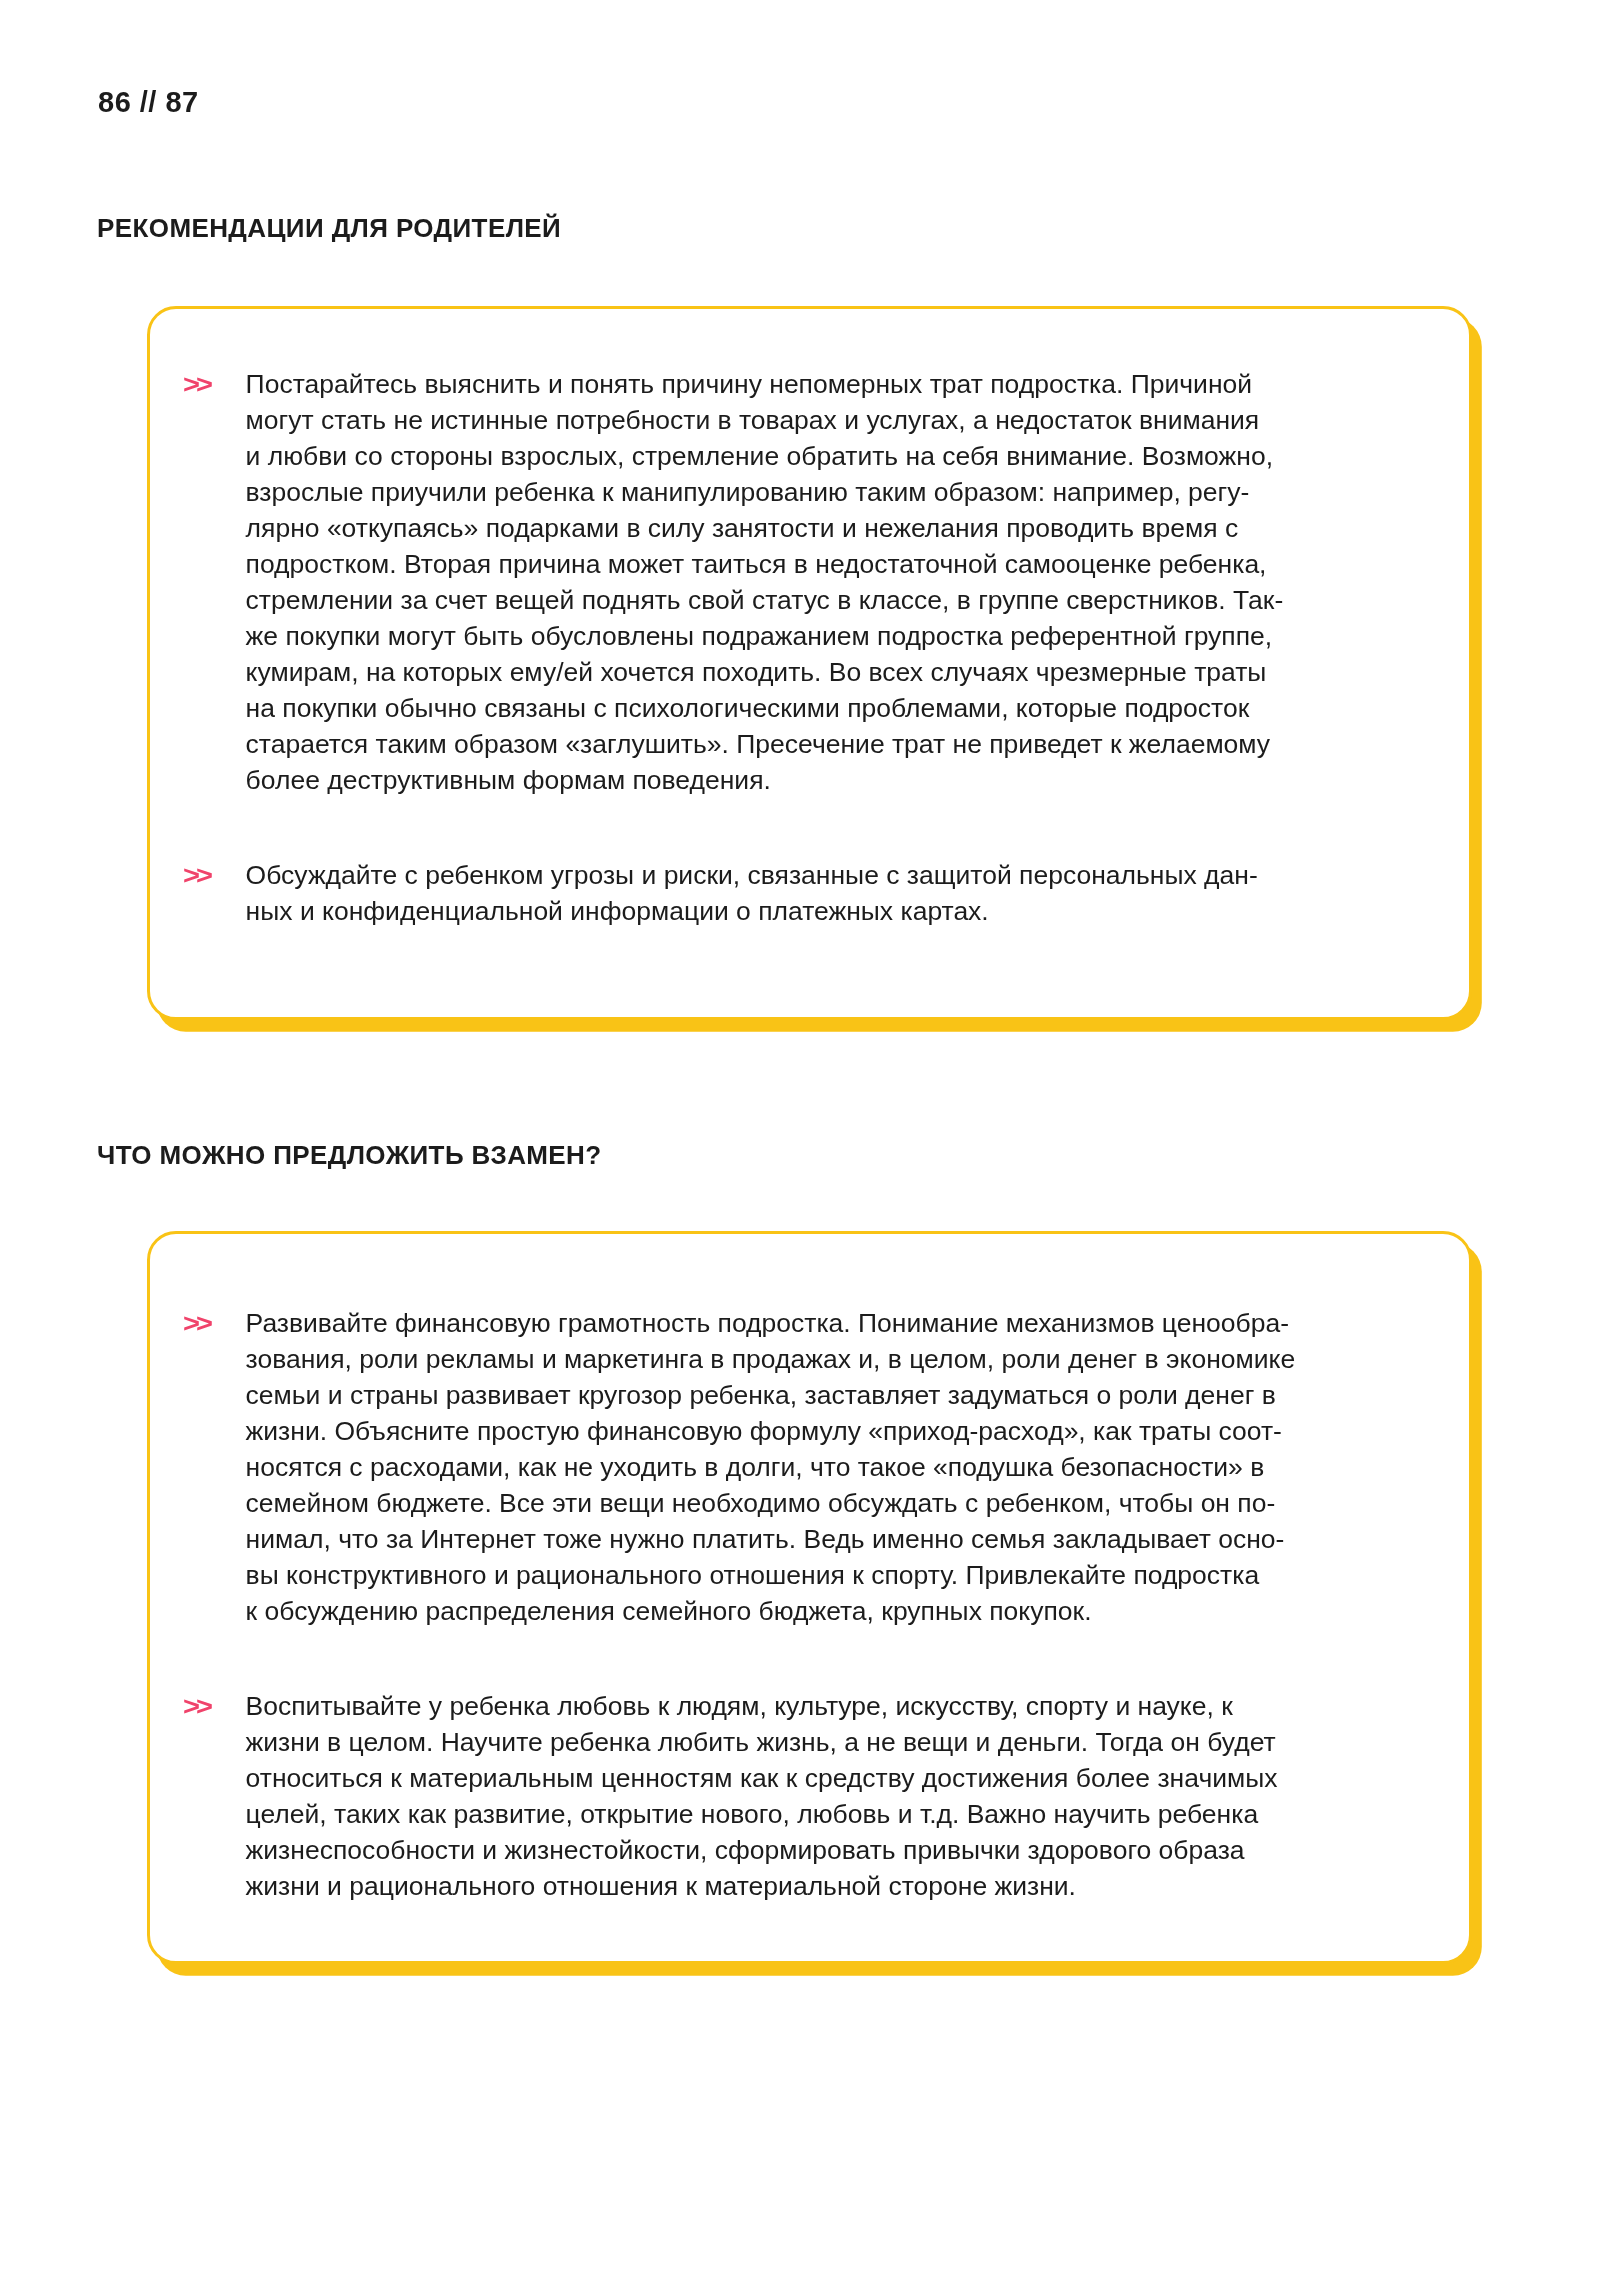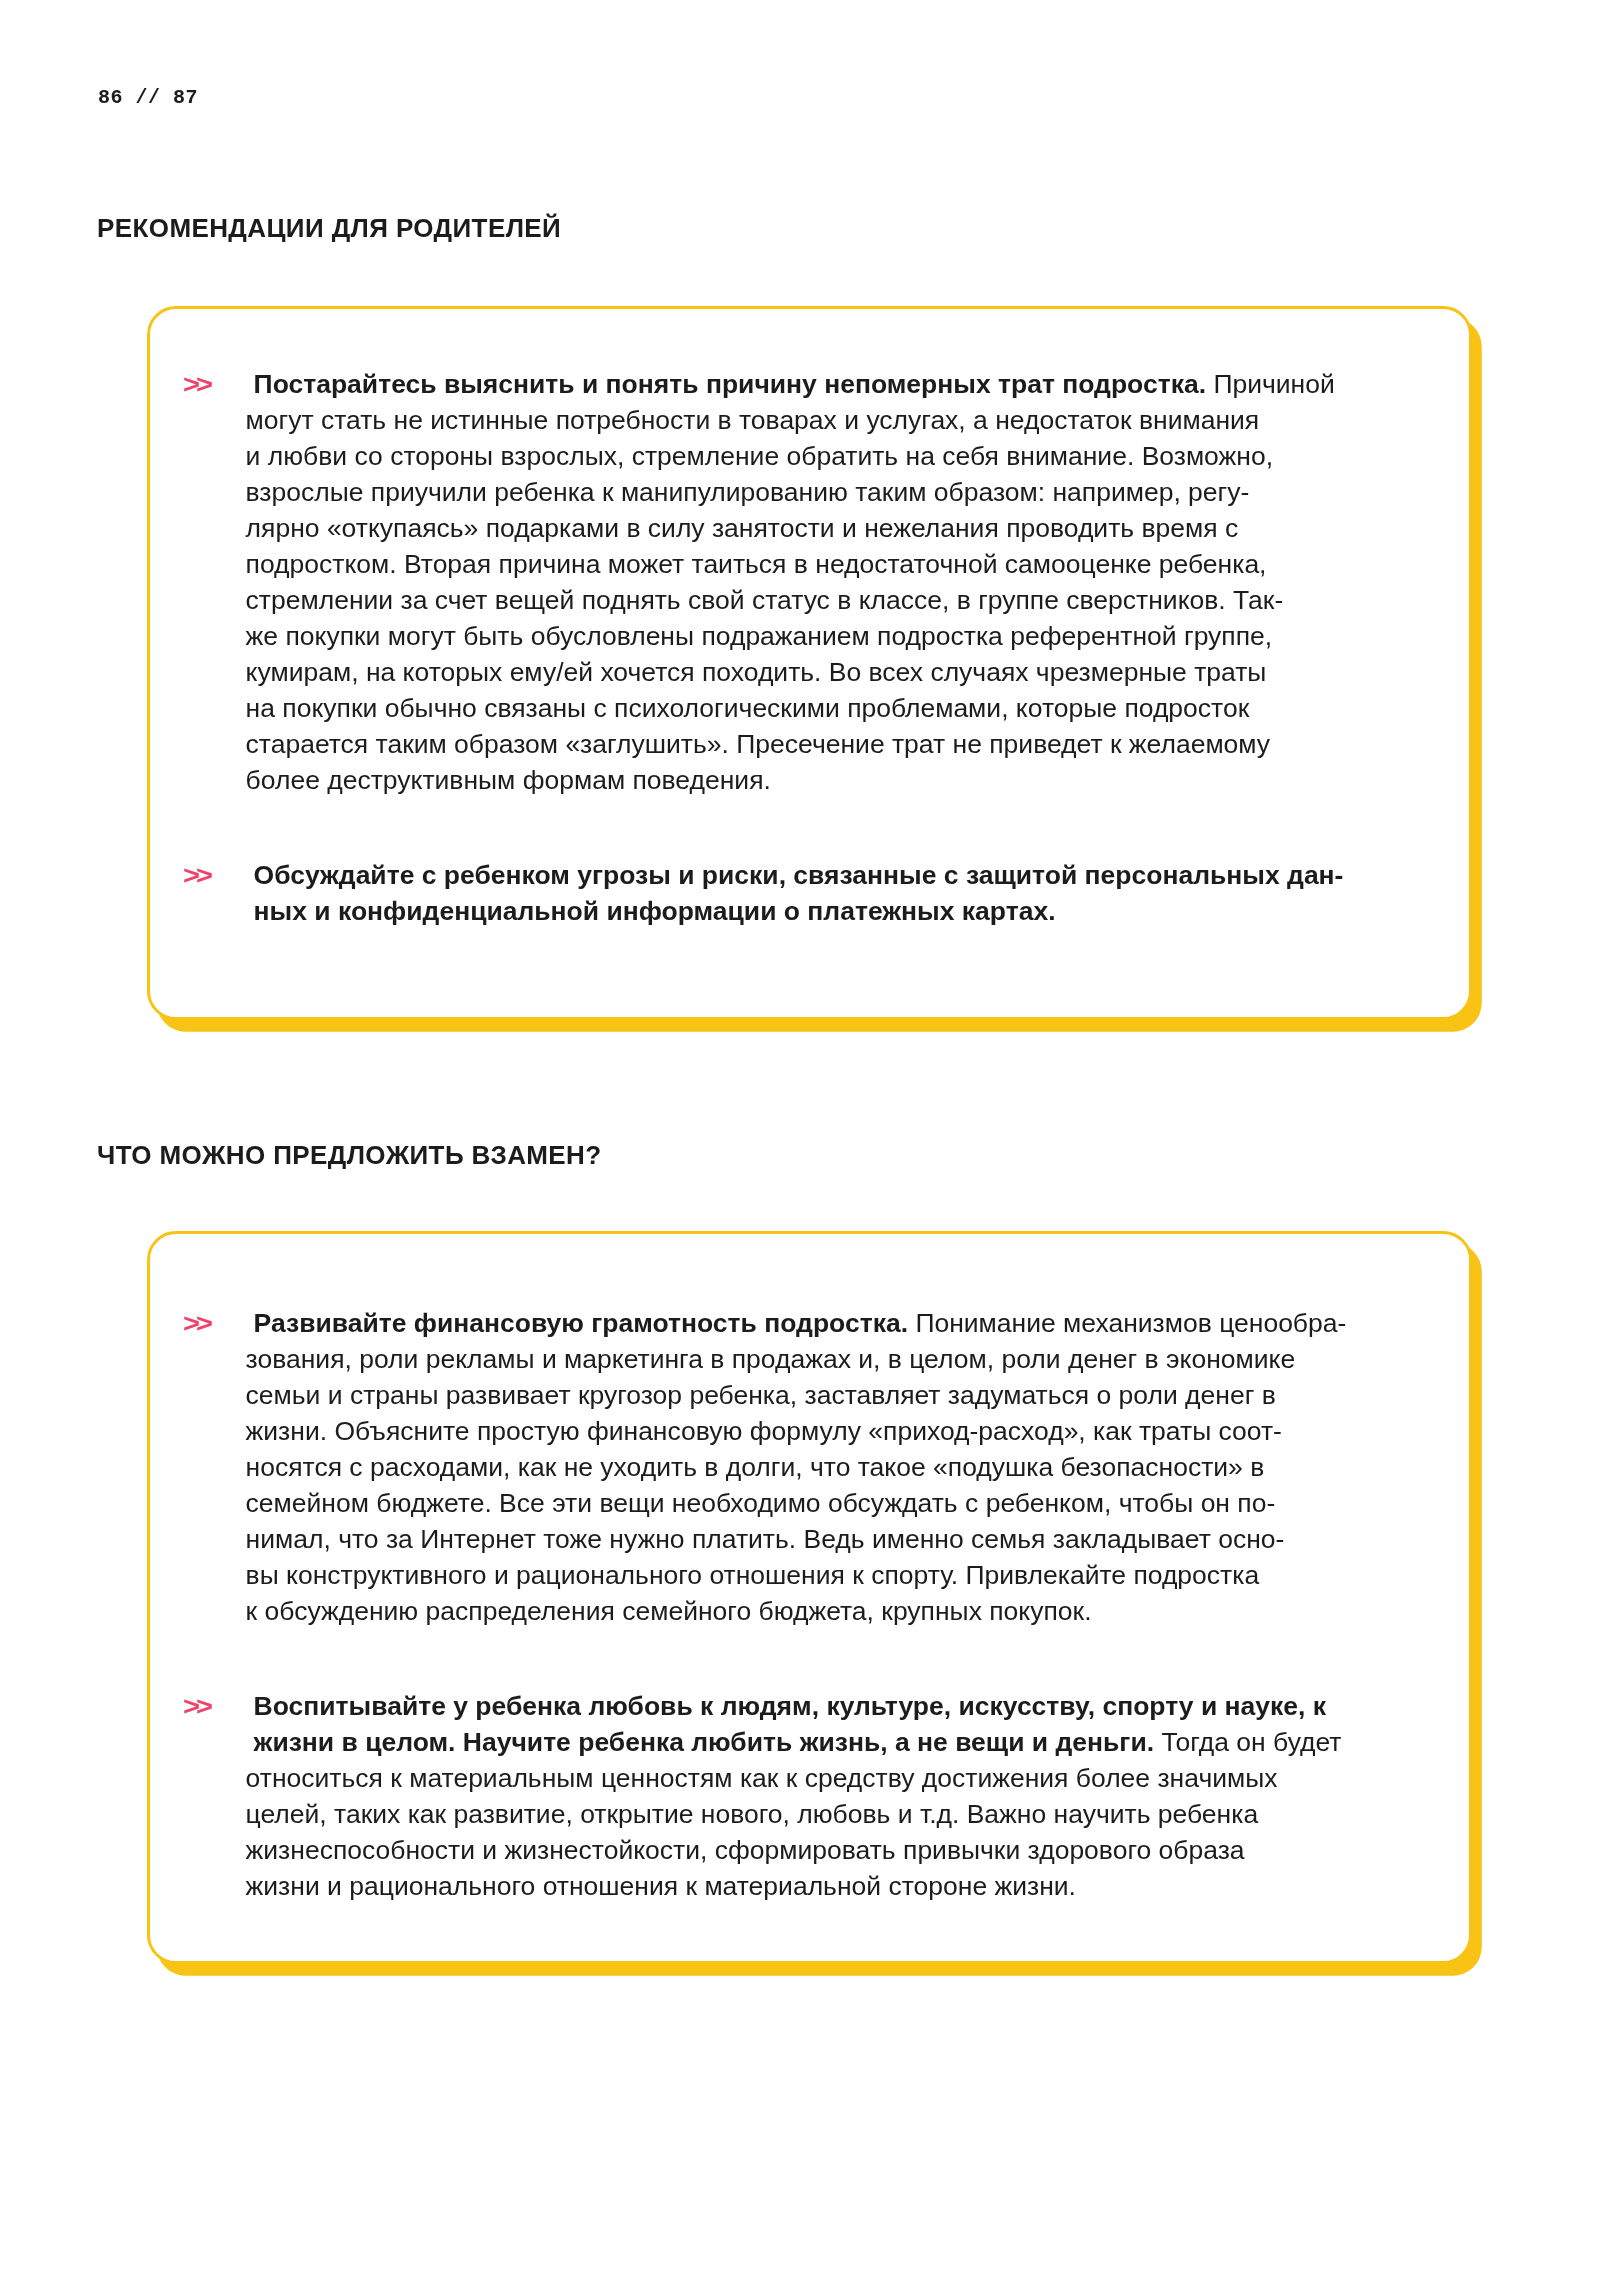--- a/index.html
+++ b/index.html
@@ -13,24 +13,23 @@
     width:1621px;
     height:2293px;
     background:#ffffff;
     font-family:"Liberation Sans", sans-serif;
     color:var(--ink);
     overflow:hidden;
   }
   .page-number{
     position:absolute;
     left:98px; top:86px;
-    font-size:20px;
+    font-size:29px;
     font-weight:bold;
     letter-spacing:0.5px;
-    font-family:Liberation Mono, monospace;
   }
   .section-title{
     position:absolute;
     left:97px;
     font-size:26px;
     font-weight:bold;
     letter-spacing:0.4px;
   }
   #title-recommendations{ top:196px; }
   #title-alternatives{ top:1123px; }
@@ -61,21 +60,21 @@
     font-size:29px;
     line-height:36px;
     letter-spacing:-3.9px;
     transform:scaleY(0.92);
   }
   .bullet-text{
     font-size:26.5px;
     line-height:36px;
   }
   .line{ white-space:nowrap; }
-  .line .bold{ font-weight:bold;margin-left:8px; }
+  .line .bold{ font-weight:normal; }
 </style>
 </head>
 <body>
 
 <div class="page">
 
   <div class="page-number">86 // 87</div>
 
   <h1 class="section-title" id="title-recommendations">РЕКОМЕНДАЦИИ ДЛЯ РОДИТЕЛЕЙ</h1>
 

